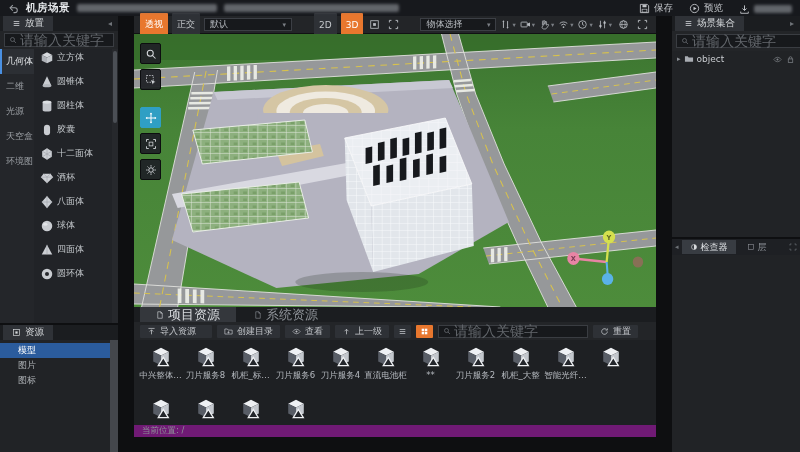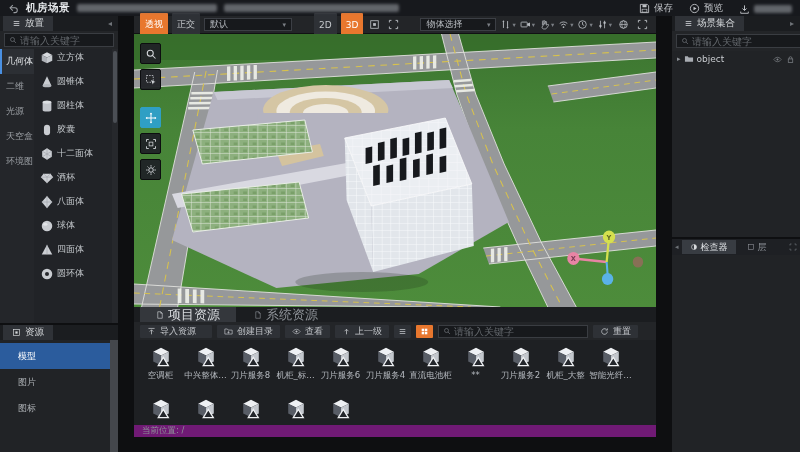--- a/index.html
+++ b/index.html
@@ -19,36 +19,36 @@
 .col-center{width:550px;display:flex;flex-direction:column}
 .col-right{width:128px;display:flex;flex-direction:column;gap:2px}
 .panel{background:#232528}
 .phead{height:15px;background:#1b1d20;display:flex;align-items:center;padding:0 3px}
 .ptab{background:#2f3237;height:15px;display:flex;align-items:center;gap:4px;padding:0 9px;color:#d6d9dc;font-size:9.5px}
 .phead .collapse{margin-left:auto;color:#6f7378;font-size:8px;padding:0 3px}
 
 .place-panel{height:307px;display:flex;flex-direction:column}
 .searchrow{height:18px;padding:2px 4px}
 .searchbox{height:14px;background:#17191c;border:1px solid #3a3d42;display:flex;align-items:center;gap:3px;padding:0 4px;color:#6f7378}
-.searchbox input{flex:1;min-width:0;background:transparent;border:0;outline:0;color:#aeb2b6;font-size:10px;font-family:inherit}
+.searchbox input{flex:1;min-width:0;background:transparent;border:0;outline:0;color:#aeb2b6;font-size:14px;font-family:inherit}
 .searchbox input::placeholder{color:#63676c}
 .place-body{flex:1;display:flex;overflow:hidden}
 .cat-rail{width:34px;background:#24262a;display:flex;flex-direction:column}
 .cat{height:25px;display:flex;align-items:center;padding-left:4px;color:#9a9ea3;font-size:9px;border-left:2px solid transparent}
 .cat.active{color:#e3e6e9;background:#2c2f34;border-left-color:#4a90e2}
 .shape-list{flex:1;background:#212327;display:flex;flex-direction:column;padding-top:2px}
 .shape{height:24px;display:flex;gap:3px;padding-left:6px;color:#c3c7cb;font-size:9px}
 .shape svg{width:14px;height:14px;flex:none}
 .vscroll{width:6px;background:#26282c;position:relative}
 .vscroll .thumb{position:absolute;top:2px;left:1px;width:4px;height:72px;background:#4b4f55;border-radius:2px}
 
 .res-panel{height:127px;display:flex;flex-direction:column}
 .res-body{flex:1;display:flex}
 .res-list{flex:1;background:#212326;padding-top:3px}
-.res-item{height:26px;display:flex;align-items:center;padding-left:18px;color:#aeb2b6;font-size:9px}
+.res-item{height:15px;display:flex;align-items:center;padding-left:18px;color:#aeb2b6;font-size:9px}
 .res-item.selected{background:#2b5c9d;color:#fff}
 .res-strip{width:8px;background:#44474c}
 
 .vheader{height:15px;background:#1b1d20;display:flex;align-items:center;padding:0 3px}
 .vtoolbar{height:18px;background:#232528;border-bottom:1px solid #101113;display:flex;align-items:center;gap:4px;padding:0 6px}
 .vbtn{height:24px;padding:0 5px;font-size:9px;display:flex;align-items:center;background:#2e3136;color:#c6c9cd;border-radius:1px}
 .vbtn.orange{background:#e8772e;color:#fff}
 .vselect{height:13px;background:#17191c;border:1px solid #3c3f45;display:flex;align-items:center;padding:0 5px;color:#b9bdc2;font-size:9px}
 .vselect .caret{margin-left:auto;color:#7b7f85;font-size:7px}
 .icon-btn{height:13px;min-width:15px;display:flex;align-items:center;justify-content:center;color:#b9bdc2;gap:1px}
@@ -703,26 +703,20 @@
                 <use href="#i-reset"></use>
               </svg>
               <span>重置</span>
             </div>
         </div>
         <div class="agrid">
           <div class="asset">
               <svg>
                 <use href="#i-model"></use>
               </svg>
-              <span class="albl">空调柜</span>
-            </div>
-          <div class="asset">
-              <svg>
-                <use href="#i-model"></use>
-              </svg>
               <span class="albl">中兴整体…</span>
             </div>
           <div class="asset">
               <svg>
                 <use href="#i-model"></use>
               </svg>
               <span class="albl">刀片服务8</span>
             </div>
           <div class="asset">
               <svg>

